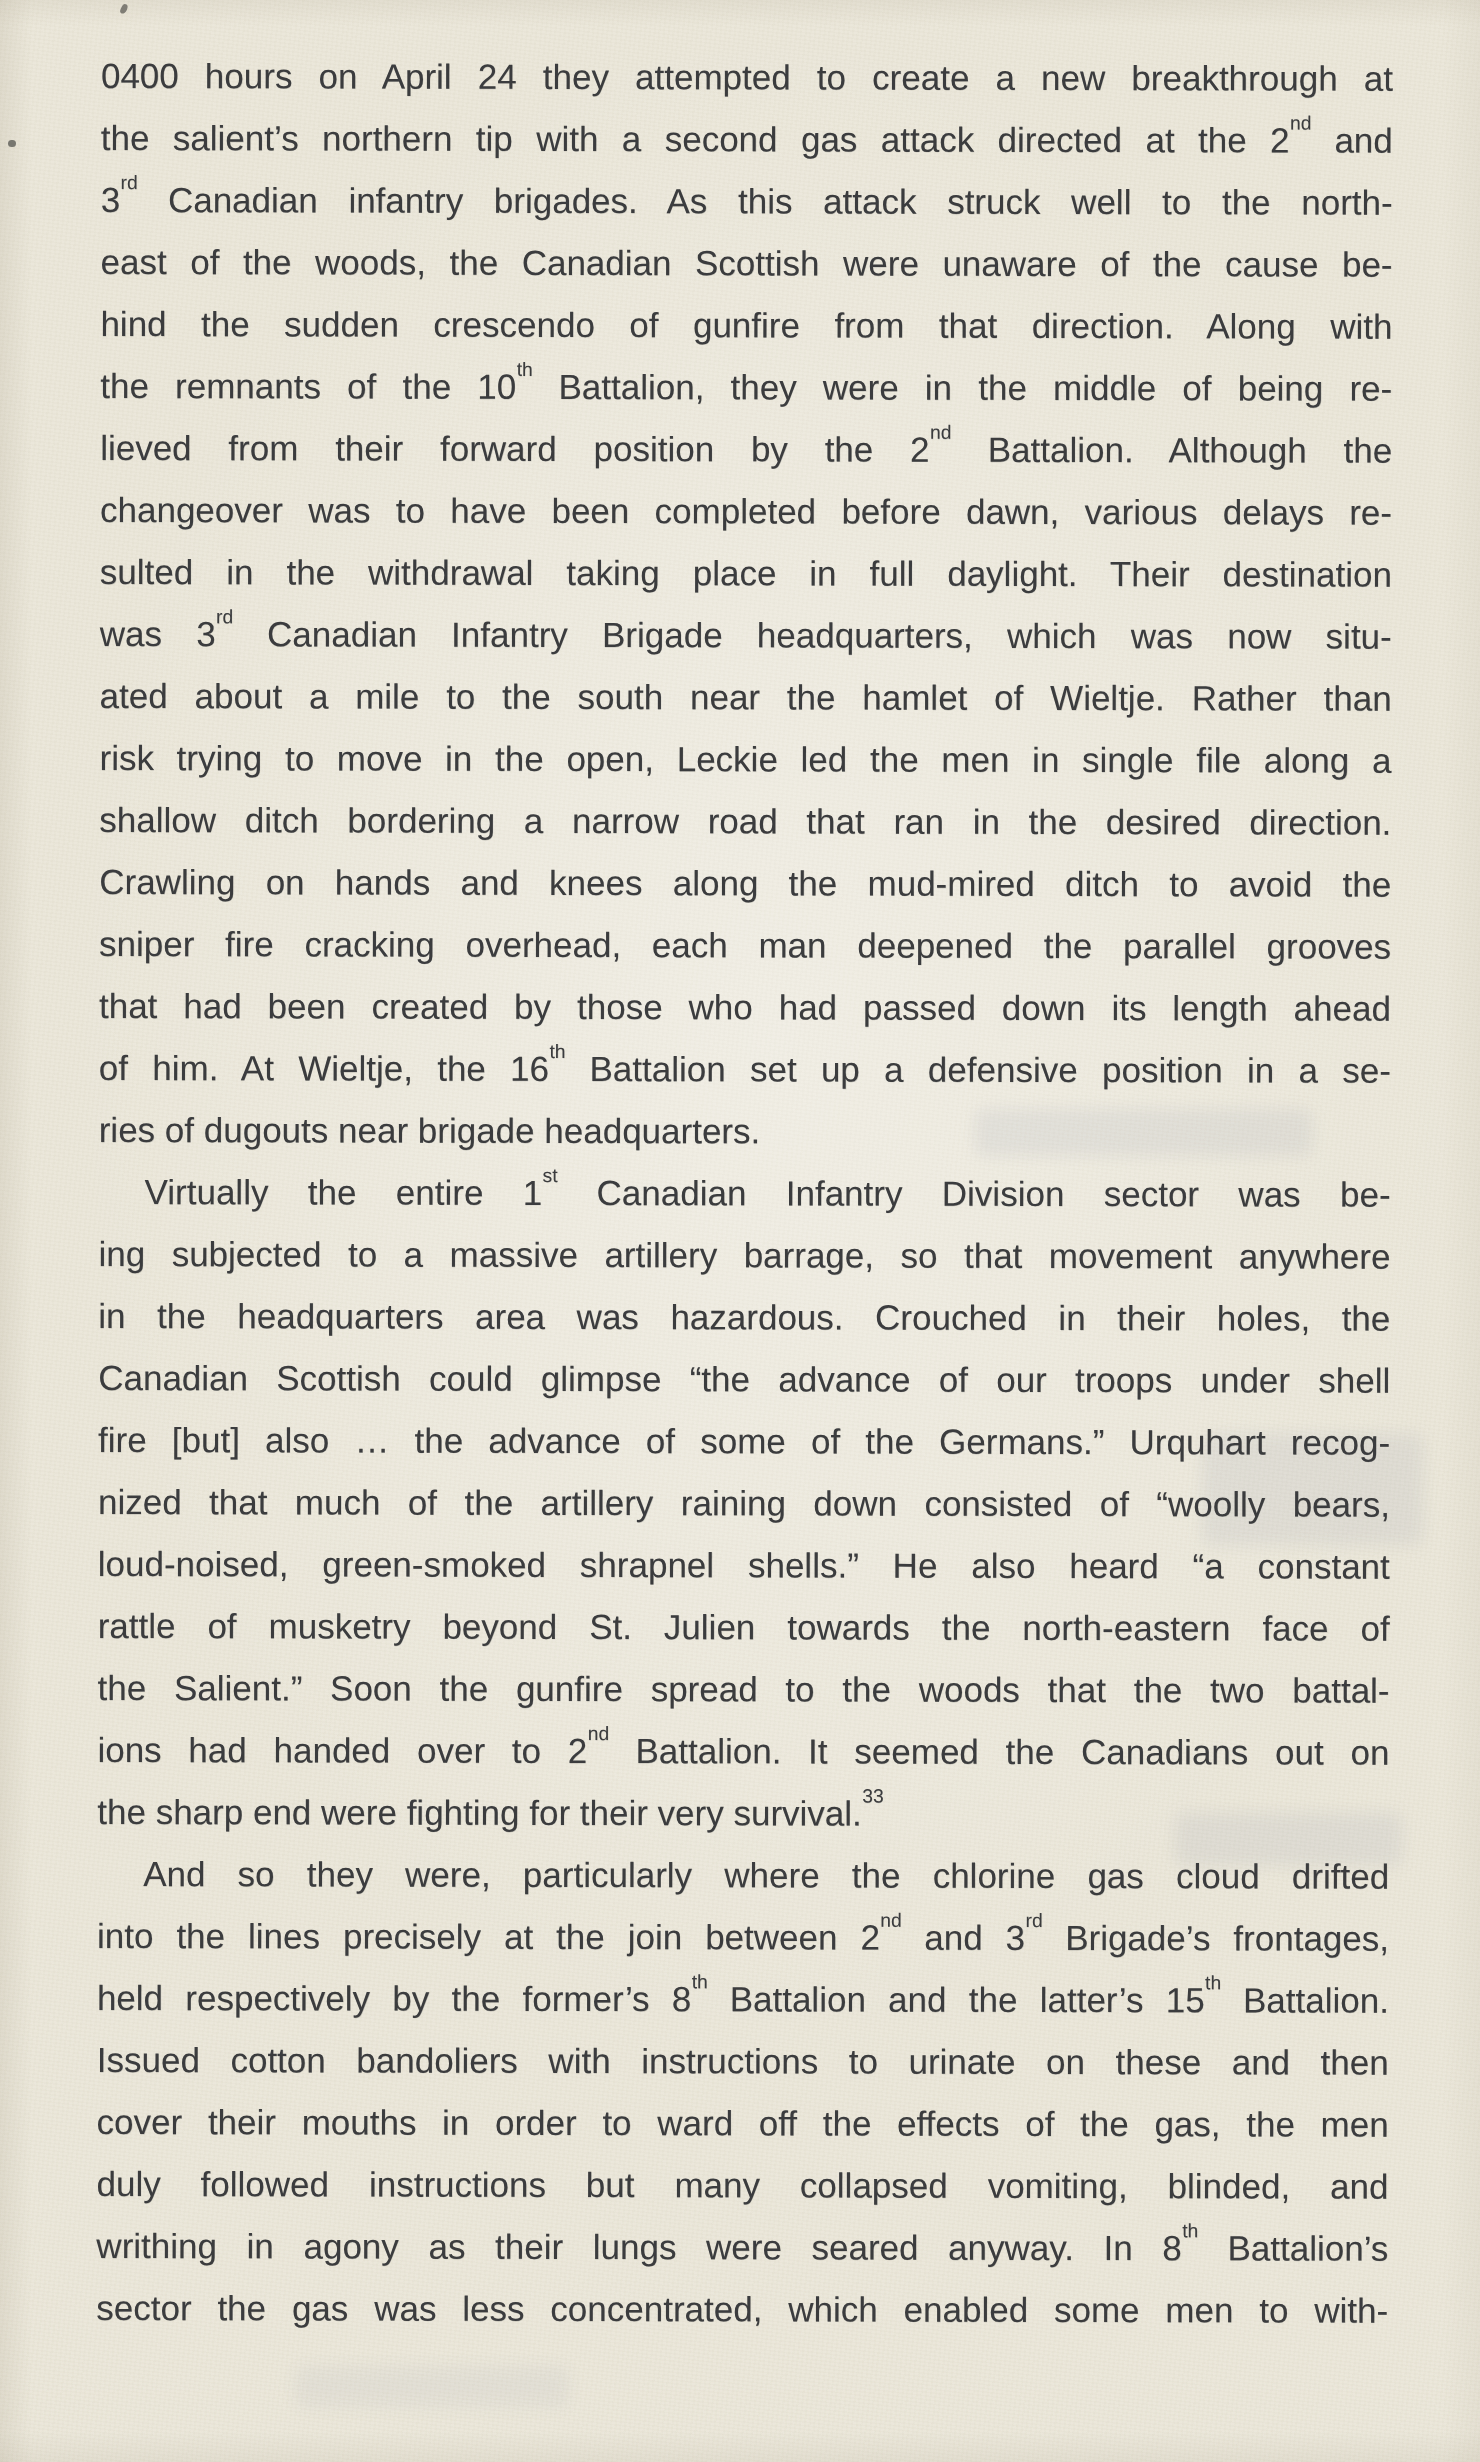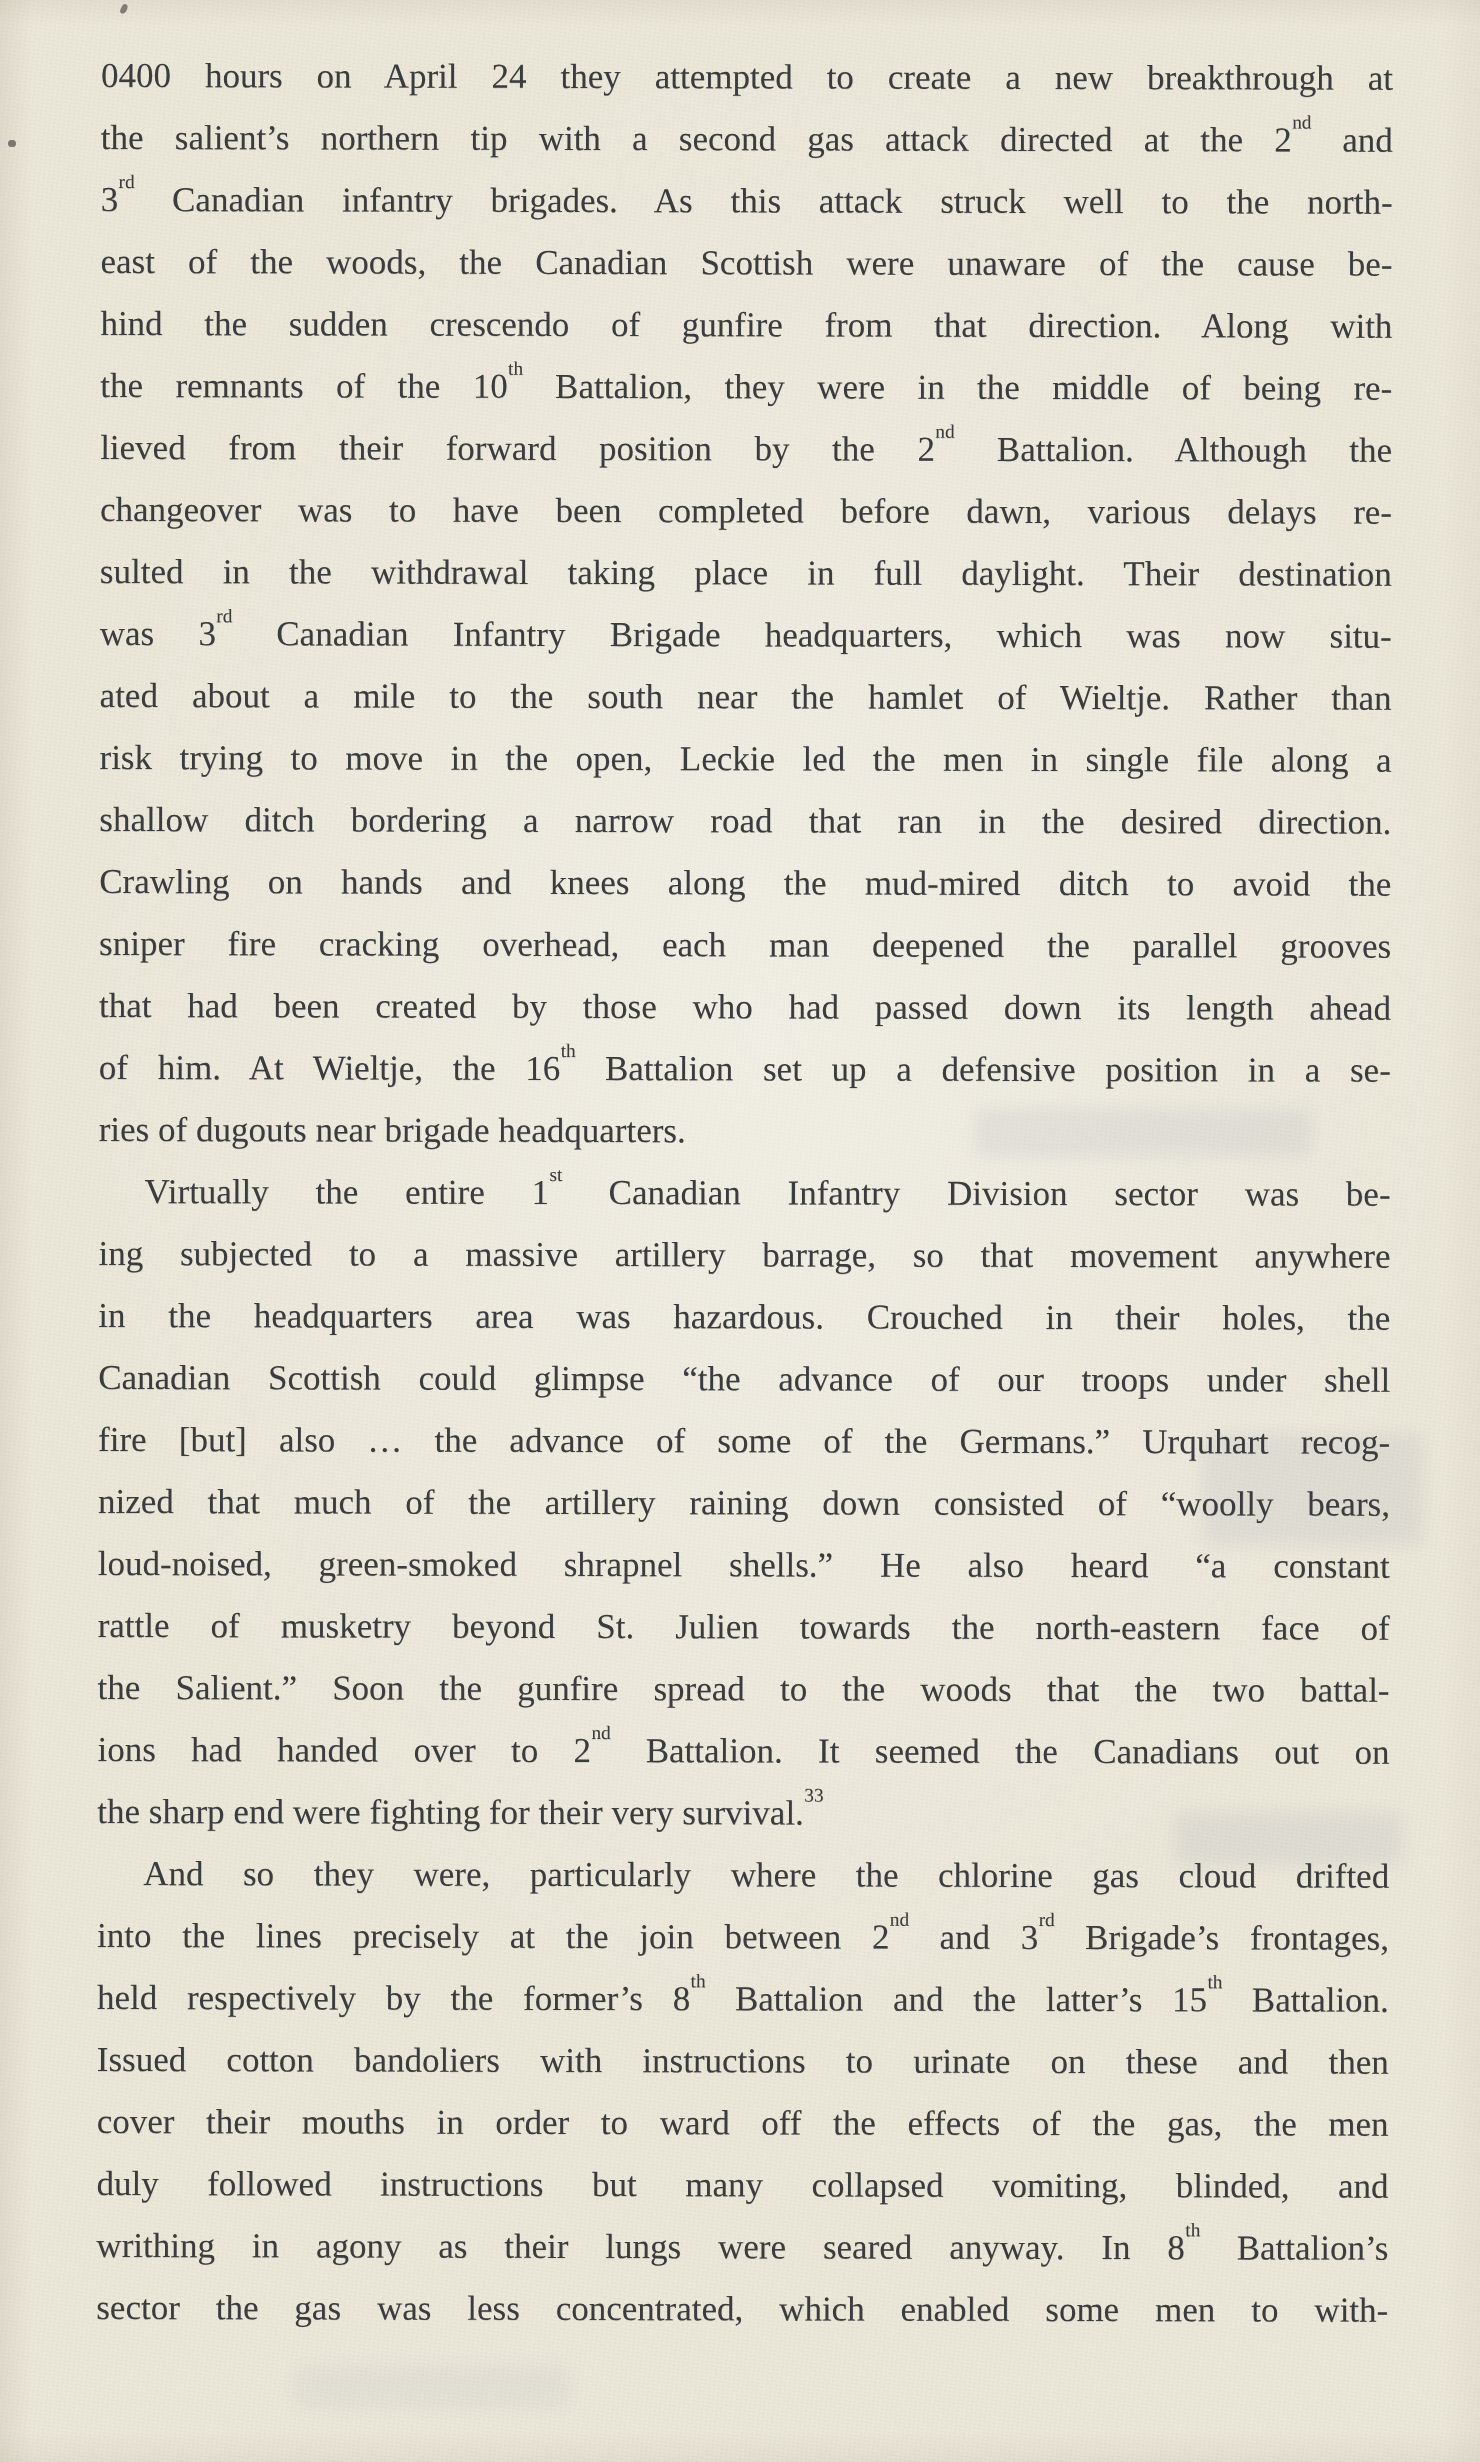--- a/index.html
+++ b/index.html
@@ -14,21 +14,21 @@
     overflow: hidden;
     background-color: #ebe7d9;
     background-image:
       radial-gradient(ellipse 949px 1370px at 52% 42%, rgba(255,255,255,0.30), rgba(255,255,255,0) 75%),
       linear-gradient(to right, rgba(150,140,118,0.14), rgba(150,140,118,0) 32px),
       linear-gradient(to bottom, rgba(150,140,118,0.10), rgba(150,140,118,0) 26px),
       linear-gradient(to left, rgba(150,140,118,0.08), rgba(150,140,118,0) 37px),
       linear-gradient(to top, rgba(150,140,118,0.10), rgba(150,140,118,0) 32px),
       repeating-linear-gradient(7deg, rgba(120,110,90,0.022) 0 1.6px, rgba(255,255,255,0.02) 1.6px 3.7px),
       repeating-linear-gradient(96deg, rgba(120,110,90,0.018) 0 2.1px, rgba(255,255,255,0.018) 2.1px 4.7px);
-    font-family: Liberation Serif, serif;
+    font-family: Liberation Sans, sans-serif;
   }
   .text-block {
     position: absolute;
     top: 45px;
     left: 101px;
     width: 1292px;
     color: #3b3c3e;
     font-size: 35px;
     line-height: 62px;
     transform: rotate(0.12deg);

